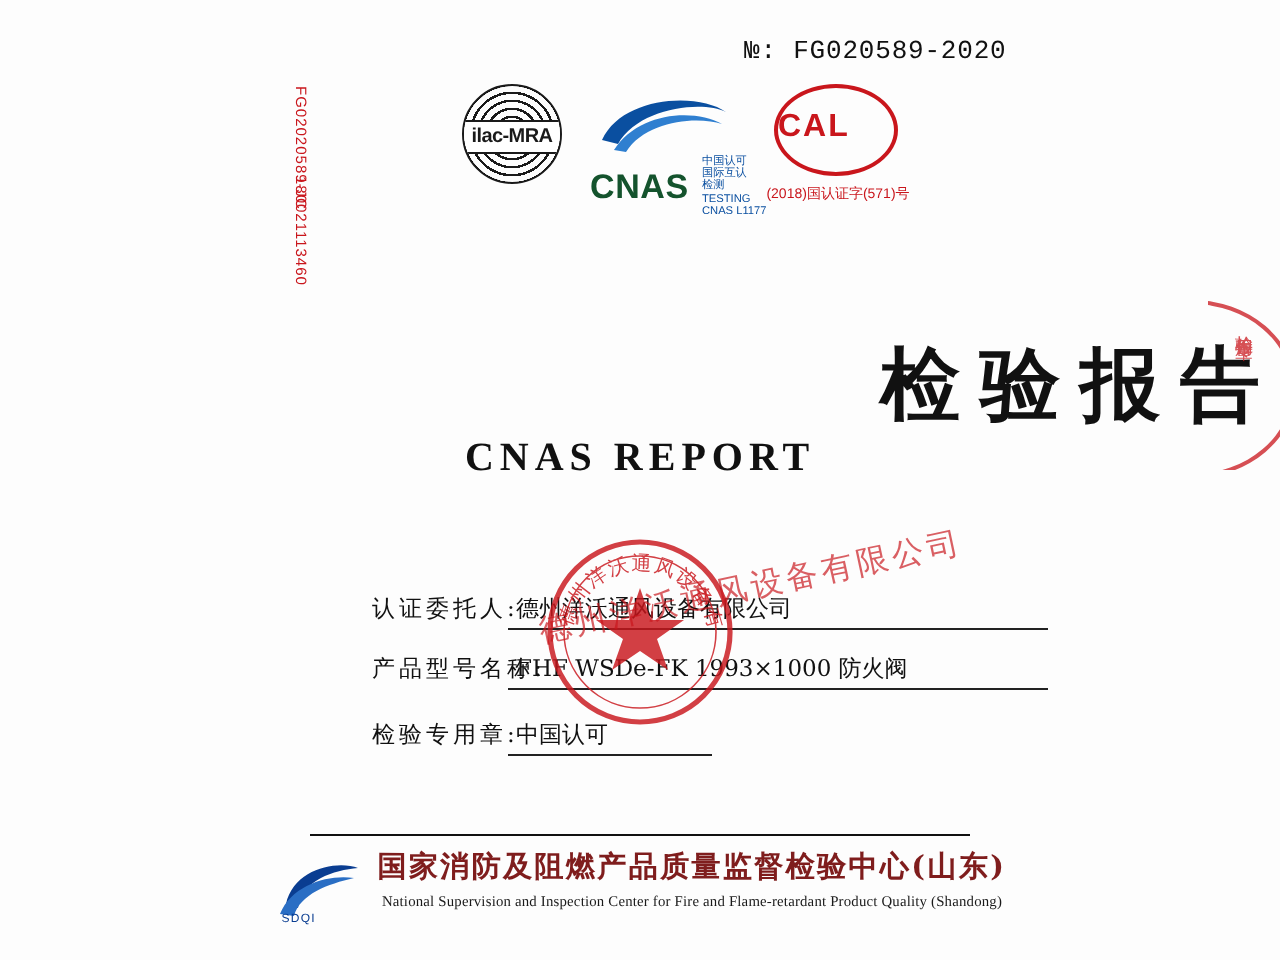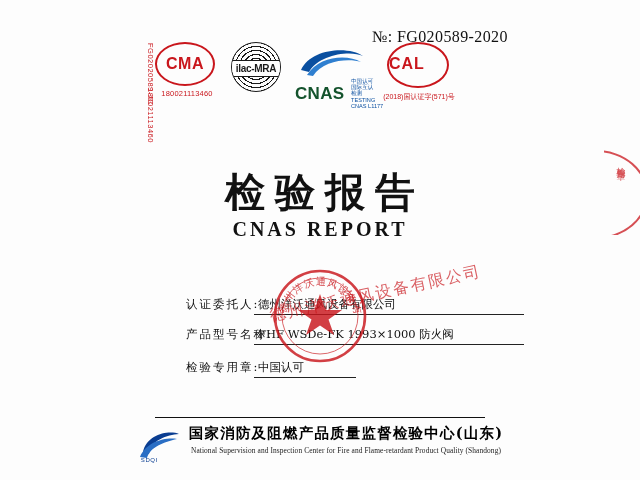--- a/index.html
+++ b/index.html
@@ -20,25 +20,26 @@
     left: 0; top: 0;
     width: 640px;
     height: 480px;
     background: #fdfdfd;
   }
 
   
   .report-no {
     position: absolute;
     left: 372px;
-    top: 28px;
-    font-size: 16px;
+    top: 18px;
+    font-size: 13px;
     letter-spacing: 0.4px;
     color: #111;
     white-space: nowrap;
+    font-family: Liberation Mono, monospace;
   }
 
   
   .vcode {
     position: absolute;
     writing-mode: vertical-rl;
     text-orientation: mixed;
     color: #c9161c;
     font-size: 7.5px;
     letter-spacing: 0.5px;
@@ -180,21 +181,21 @@
     color: #c9161c;
     font-size: 7px;
     font-family: "Liberation Sans", sans-serif;
   }
 
   
   .title-cn {
     position: absolute;
     left: 0; right: 0;
     top: 165px;
-    text-align: center;
+    text-align: right;
     font-size: 40px;
     font-weight: bold;
     letter-spacing: 10px;
     text-indent: 10px;
     color: #111;
     font-family: "DejaVu Serif", serif;
   }
   .title-en {
     position: absolute;
     left: 0; right: 0;
@@ -323,21 +324,21 @@
   }
   .sdqi-mark {
     position: absolute;
     left: 0; top: 4px;
     width: 46px; height: 34px;
   }
   .footer-cn {
     font-size: 14.5px;
     font-weight: bold;
     letter-spacing: 1.2px;
-    color: #000000;
+    color: #7f1d1d;
     font-family: "DejaVu Serif", serif;
     white-space: nowrap;
     text-align: right;
   }
   .footer-en {
     margin-top: 3px;
     font-size: 7.4px;
     color: #1a1a1a;
     letter-spacing: 0.1px;
     font-family: "Liberation Serif", serif;
@@ -361,26 +362,20 @@
   <div class="report-no">
     <span>№</span><span>:</span>
     <span>FG020589-2020</span>
   </div>
 
   <div class="vcode vcode-left">FG02020589-JC</div>
   <div class="vcode vcode-left2">180021113460</div>
 
   <div class="logos">
 
-    <div class="logo logo-cma">
-      <div class="cma-oval">
-        <div class="cma-text">CMA</div>
-      </div>
-      <div class="cma-num">180021113460</div>
-    </div>
 
     <div class="logo logo-ilac">
       <div class="ilac-circle">
         <div class="ilac-band">ilac-MRA</div>
       </div>
     </div>
 
     <div class="logo logo-cnas">
       <svg class="cnas-swoosh" viewBox="0 0 74 34">
         <path d="M4 26 C14 4, 52 2, 66 12 C54 6, 22 10, 12 28 Z" fill="#0a4fa0"></path>

